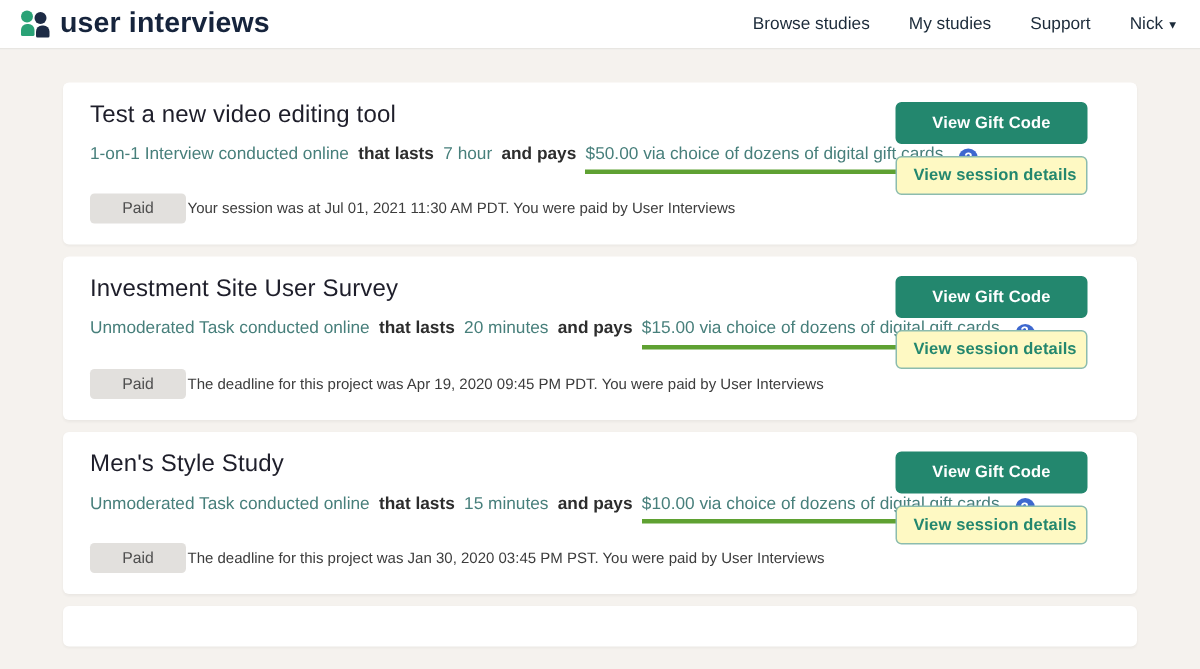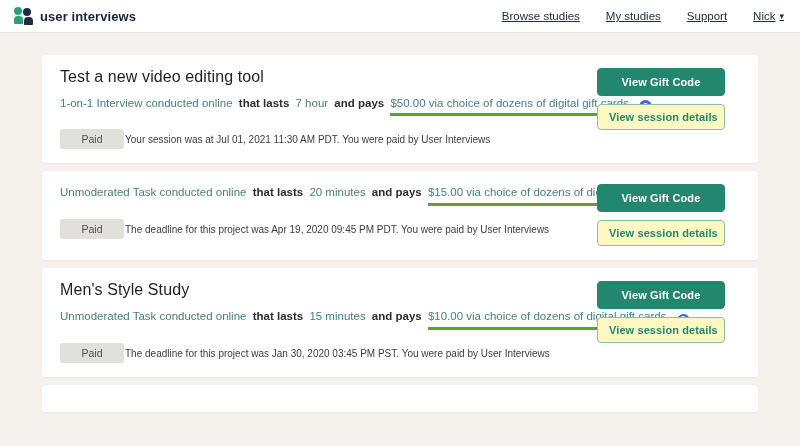--- a/index.html
+++ b/index.html
@@ -20,22 +20,22 @@
     justify-content: space-between;
     padding: 0 16px 0 14px;
   }
   .brand { display: flex; align-items: center; gap: 6px; cursor: pointer; }
   .logo-mark { position: relative; width: 20px; height: 18px; }
   .logo-mark i { position: absolute; display: block; }
   .lg-head-a { width: 8px; height: 8px; border-radius: 50%; background: #2aa276; left: 0; top: 0; }
   .lg-head-b { width: 8px; height: 8px; border-radius: 50%; background: #1d2b45; left: 9px; top: 1px; }
   .lg-body-a { width: 9px; height: 8px; border-radius: 4px 4px 1px 1px; background: #2aa276; left: 0; top: 9px; }
   .lg-body-b { width: 9px; height: 8px; border-radius: 4px 4px 1px 1px; background: #1d2b45; left: 10px; top: 10px; }
-  .brand-name { font-size: 13px; font-weight: 700; color: #16243c; letter-spacing: 0.1px; }
-  .nav { display: flex; align-items: center; gap: 26px; text-decoration: underline; }
+  .brand-name { font-size: 19px; font-weight: 700; color: #16243c; letter-spacing: 0.1px; }
+  .nav { display: flex; align-items: center; gap: 26px; }
   .nav-item { font-size: 11.5px; color: #1c2b3a; cursor: pointer; }
   .nav-user { display: inline-flex; align-items: center; gap: 4px; }
   .caret { font-size: 9px; color: #1c2b3a; line-height: 1; }
 
   
   .main { padding: 22px 42px 0 42px; }
   .card {
     background: #ffffff;
     border-radius: 4px;
     box-shadow: 0 1px 2px rgba(40,40,40,0.05);
@@ -161,20 +161,21 @@
       </div>
     </div>
     <div class="card-right">
       <button class="btn btn-primary">View Gift Code</button>
       <button class="btn btn-secondary">View session details</button>
     </div>
   </section>
 
   <section class="card">
     <div class="card-left">
+      <h2 class="card-title">Investment Site User Survey</h2>
       <p class="meta">
         <span class="teal">Unmoderated Task conducted online</span>
         <span class="dark">that lasts</span>
         <span class="teal">20 minutes</span>
         <span class="dark">and pays</span>
         <span class="payout">$15.00 via choice of dozens of digital gift cards</span>
         <span class="help-icon">?</span>
       </p>
       <div class="status-row">
         <span class="badge">Paid</span>

